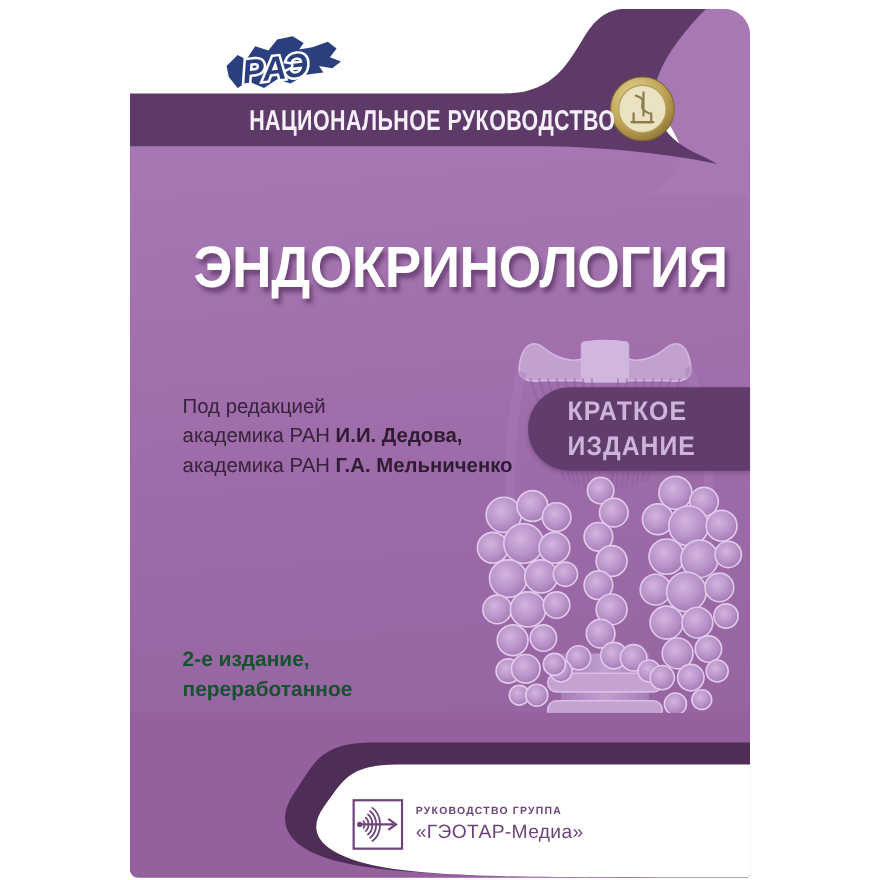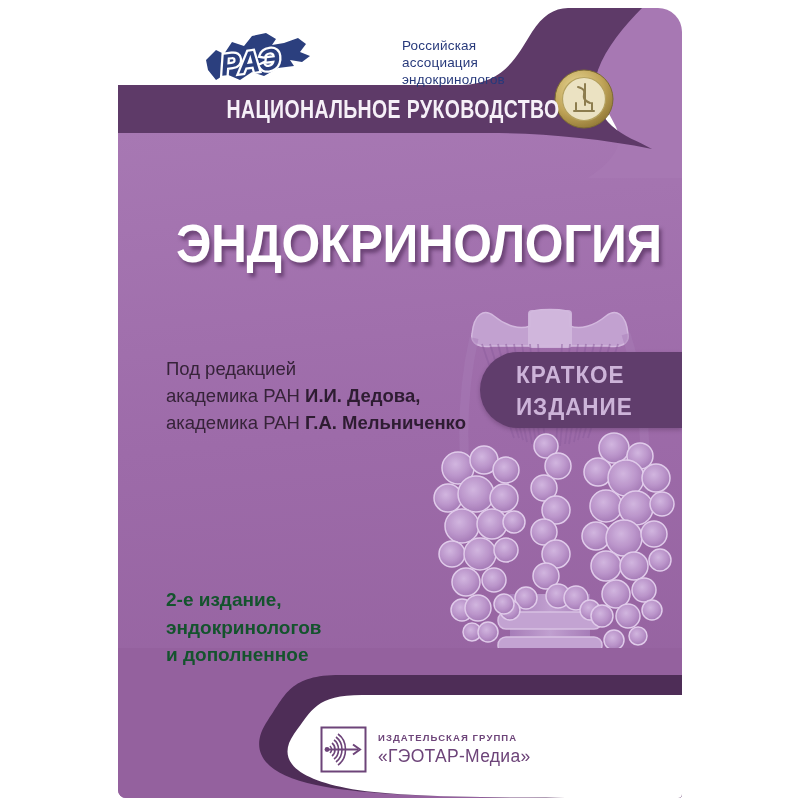--- a/index.html
+++ b/index.html
@@ -206,24 +206,20 @@
           <path d="M-10,12 L10,12"></path>
         </g>
       </g>
     </svg>
 
     <div id="assoc" class="abs">
       <svg id="assoc-map" width="115" height="56" viewBox="0 0 115 56">
         <path d="M4,30 L14,20 L22,24 L30,12 L42,16 L50,6 L64,3 L74,9 L70,15 L82,13 L96,8 L104,14 L98,22 L108,26 L100,32 L88,30 L92,36 L76,38 L62,46 L50,42 L38,50 L24,44 L14,50 L6,40 Z" fill="#2b3f7e"></path>
         <text x="18" y="42" font-family="Liberation Sans, sans-serif" font-size="30" font-weight="bold" font-style="italic" fill="#2b3f7e" stroke="#ffffff" stroke-width="4.5" transform="rotate(-7 50 30)" style="paint-order:stroke">РАЭ</text>
       </svg>
-      <div id="assoc-name">
-        <div>Российская ассоциация</div>
-        <div>эндокринологов</div>
-      </div>
     </div>
 
     <div id="banner-label" class="abs">НАЦИОНАЛЬНОЕ РУКОВОДСТВО</div>
 
     <div id="title" class="abs">ЭНДОКРИНОЛОГИЯ</div>
 
     <div id="badge" class="abs">
       <div class="txt">
         <div>КРАТКОЕ</div>
         <div>ИЗДАНИЕ</div>
@@ -231,38 +227,37 @@
     </div>
 
     <div id="editors" class="abs">
       <div>Под редакцией</div>
       <div><span>академика РАН </span><b>И.И. Дедова,</b></div>
       <div><span>академика РАН </span><b>Г.А. Мельниченко</b></div>
     </div>
 
     <div id="edition" class="abs">
       <div>2-е издание,</div>
-      <div>эндокринологов</div>
-      <div>и дополненное</div>
+      <div>переработанное</div>
     </div>
 
     <div id="publisher" class="abs">
       <svg width="47" height="47" viewBox="0 0 47 47">
         <rect x="1.5" y="1.5" width="44" height="44" fill="none" stroke="#6d4479" stroke-width="2"></rect>
         <g stroke="#6d4479" stroke-width="1.6" fill="none">
           <path d="M18,8 C28,15 28,32 18,39"></path>
           <path d="M16,11 C24,17 24,30 16,36"></path>
           <path d="M14,14 C20,18 20,29 14,33"></path>
           <path d="M12,17 C16,20 16,27 12,30"></path>
           <path d="M10,20 C12,22 12,25 10,27"></path>
         </g>
         <line x1="7" y1="23.5" x2="38" y2="23.5" stroke="#6d4479" stroke-width="2"></line>
         <path d="M33,18.5 L40,23.5 L33,28.5" fill="none" stroke="#6d4479" stroke-width="2"></path>
         <circle cx="7" cy="23.5" r="2.4" fill="#6d4479"></circle>
       </svg>
       <div id="pub-text">
-        <div id="pub-group">ИЗДАТЕЛЬСКАЯ ГРУППА</div>
+        <div id="pub-group">РУКОВОДСТВО ГРУППА</div>
         <div id="pub-name">«ГЭОТАР-Медиа»</div>
       </div>
     </div>
 
   </div>
 </div>
 
 </body></html>

